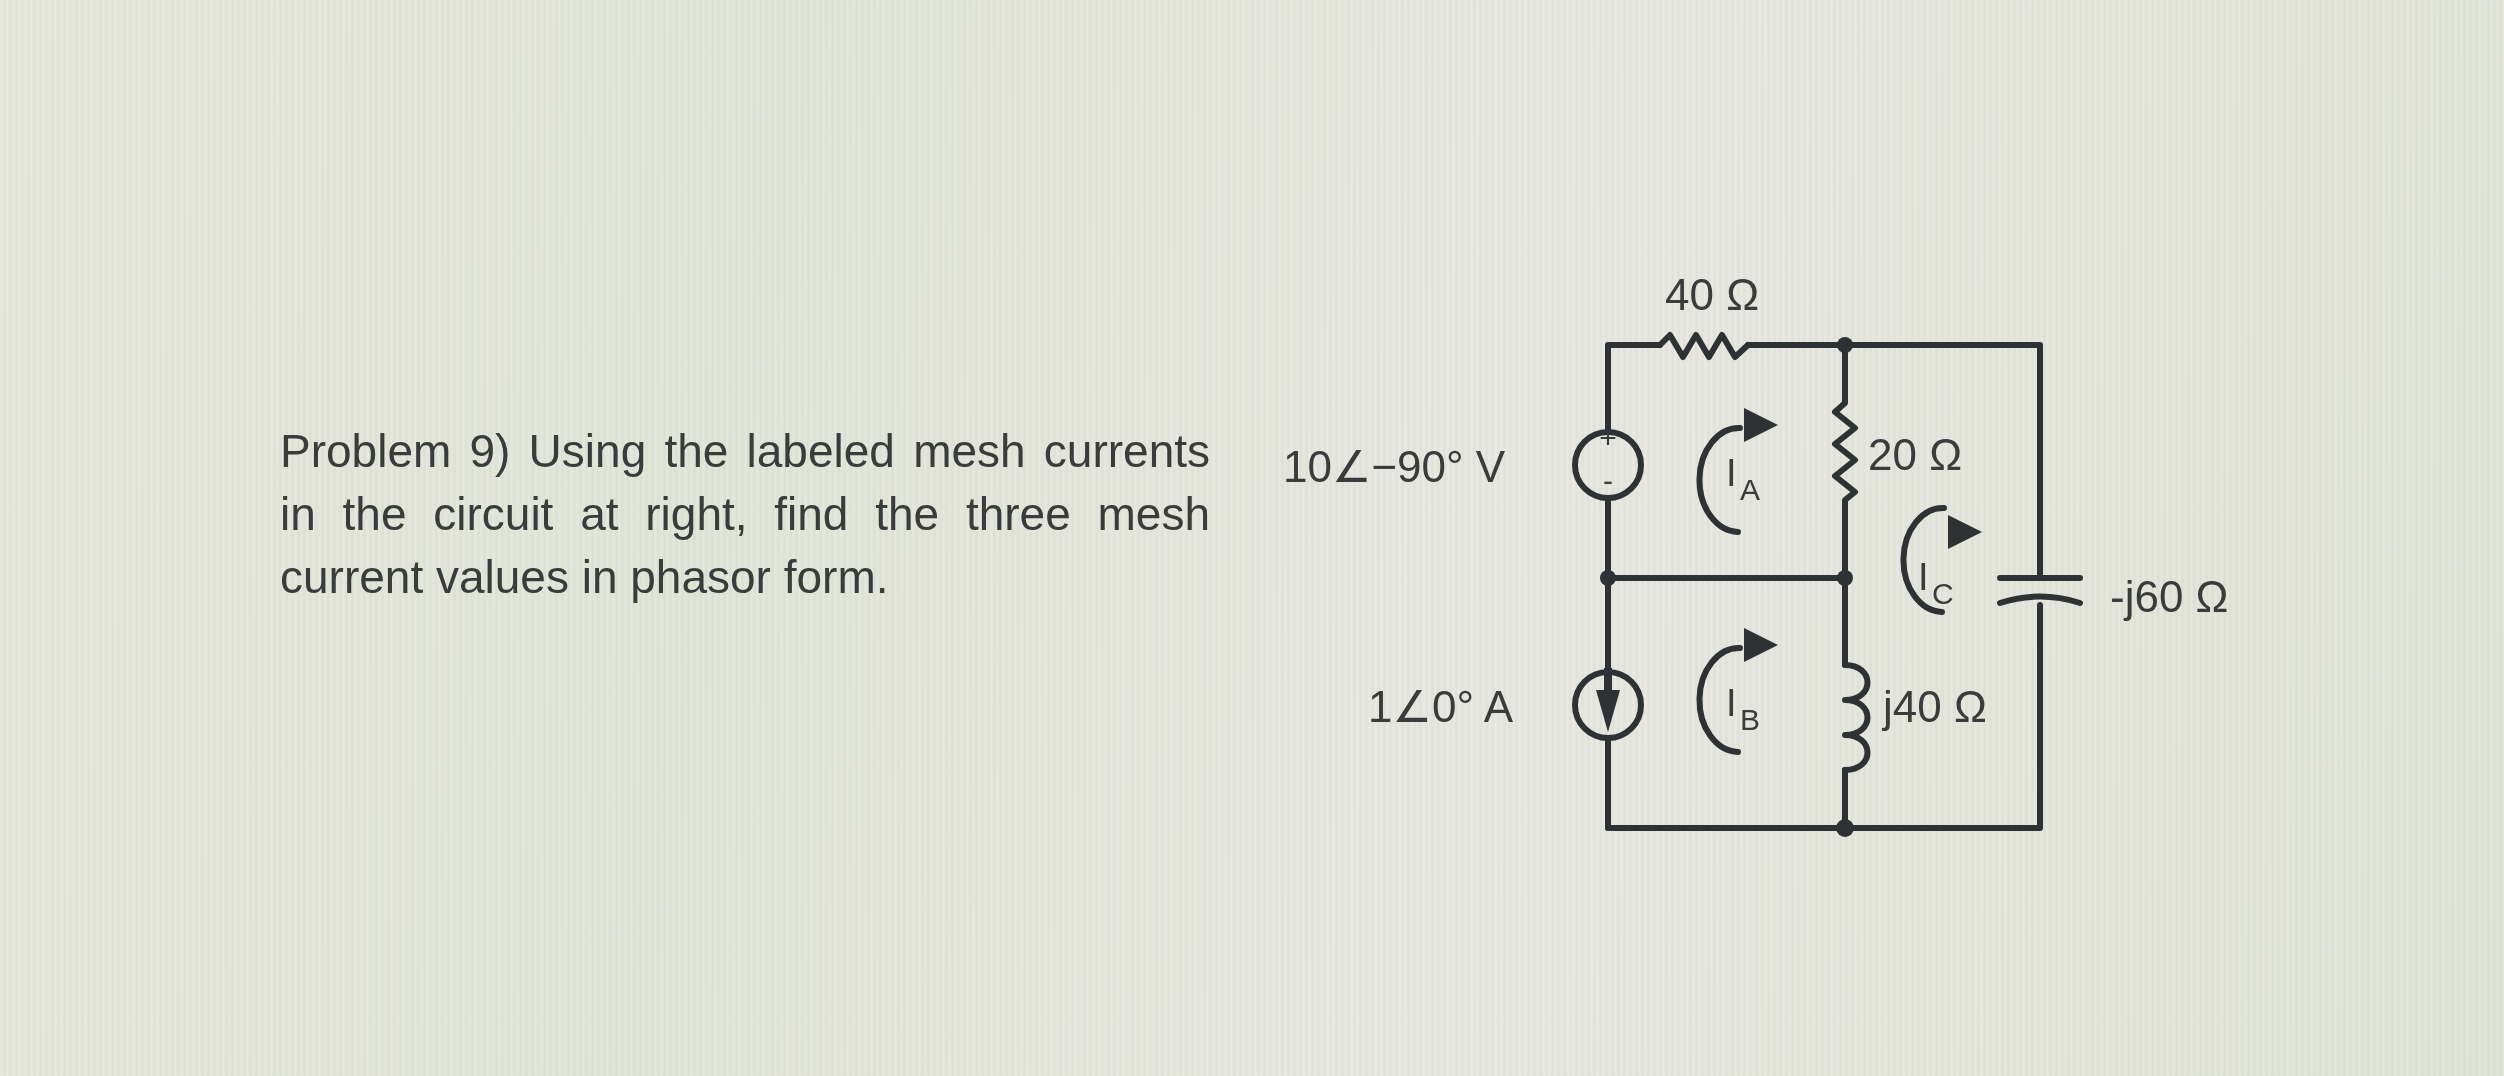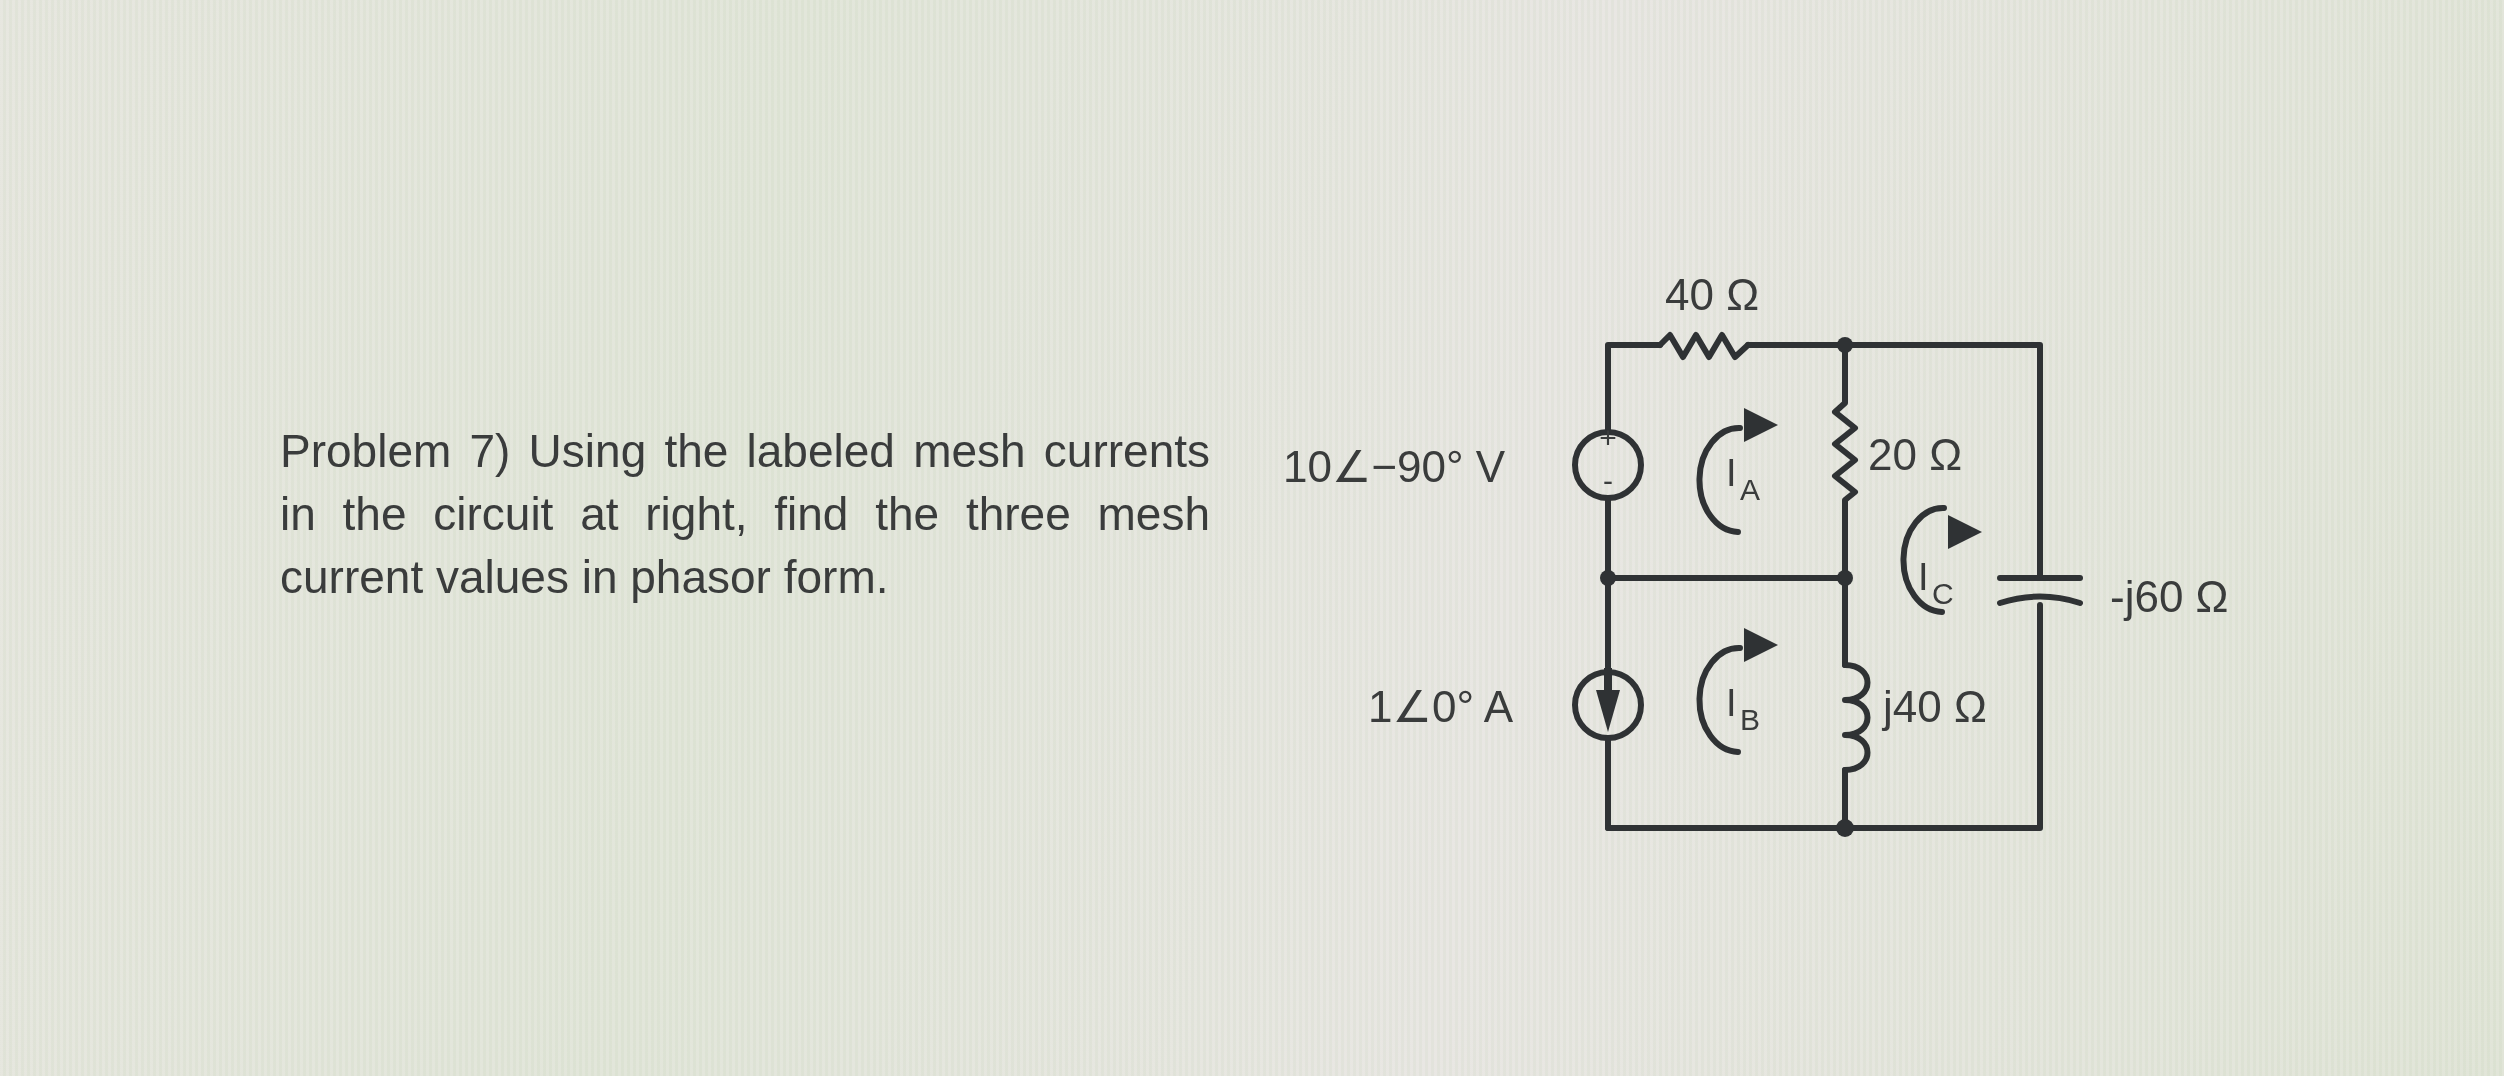--- a/index.html
+++ b/index.html
@@ -20,21 +20,21 @@
     text-align: justify; text-align-last: left;
   }
   svg.circuit { position: absolute; left: 0; top: 0; }
   .lbl { font-family: "Liberation Sans", sans-serif; fill: #3a3c3c; }
 </style>
 </head>
 <body>
 
 <div class="stripes"></div>
 
-<div class="problem">Problem 7) Using the labeled mesh currents in the circuit at right, find the three mesh current values in phasor form.</div>
+<div class="problem">Problem 9) Using the labeled mesh currents in the circuit at right, find the three mesh current values in phasor form.</div>
 
 <svg class="circuit" width="2504" height="1076" viewBox="0 0 2504 1076">
   <g stroke="#2f3234" stroke-width="6" fill="none" stroke-linejoin="round" stroke-linecap="round">
 
     <g>
       <path d="M1608,432 L1608,345 L1660,345"></path>
       <path d="M1660,345 L1670,335 L1683,357 L1696,335 L1709,357 L1722,335 L1735,357 L1748,345"></path>
       <path d="M1748,345 L2040,345 L2040,578"></path>
     </g>
 

